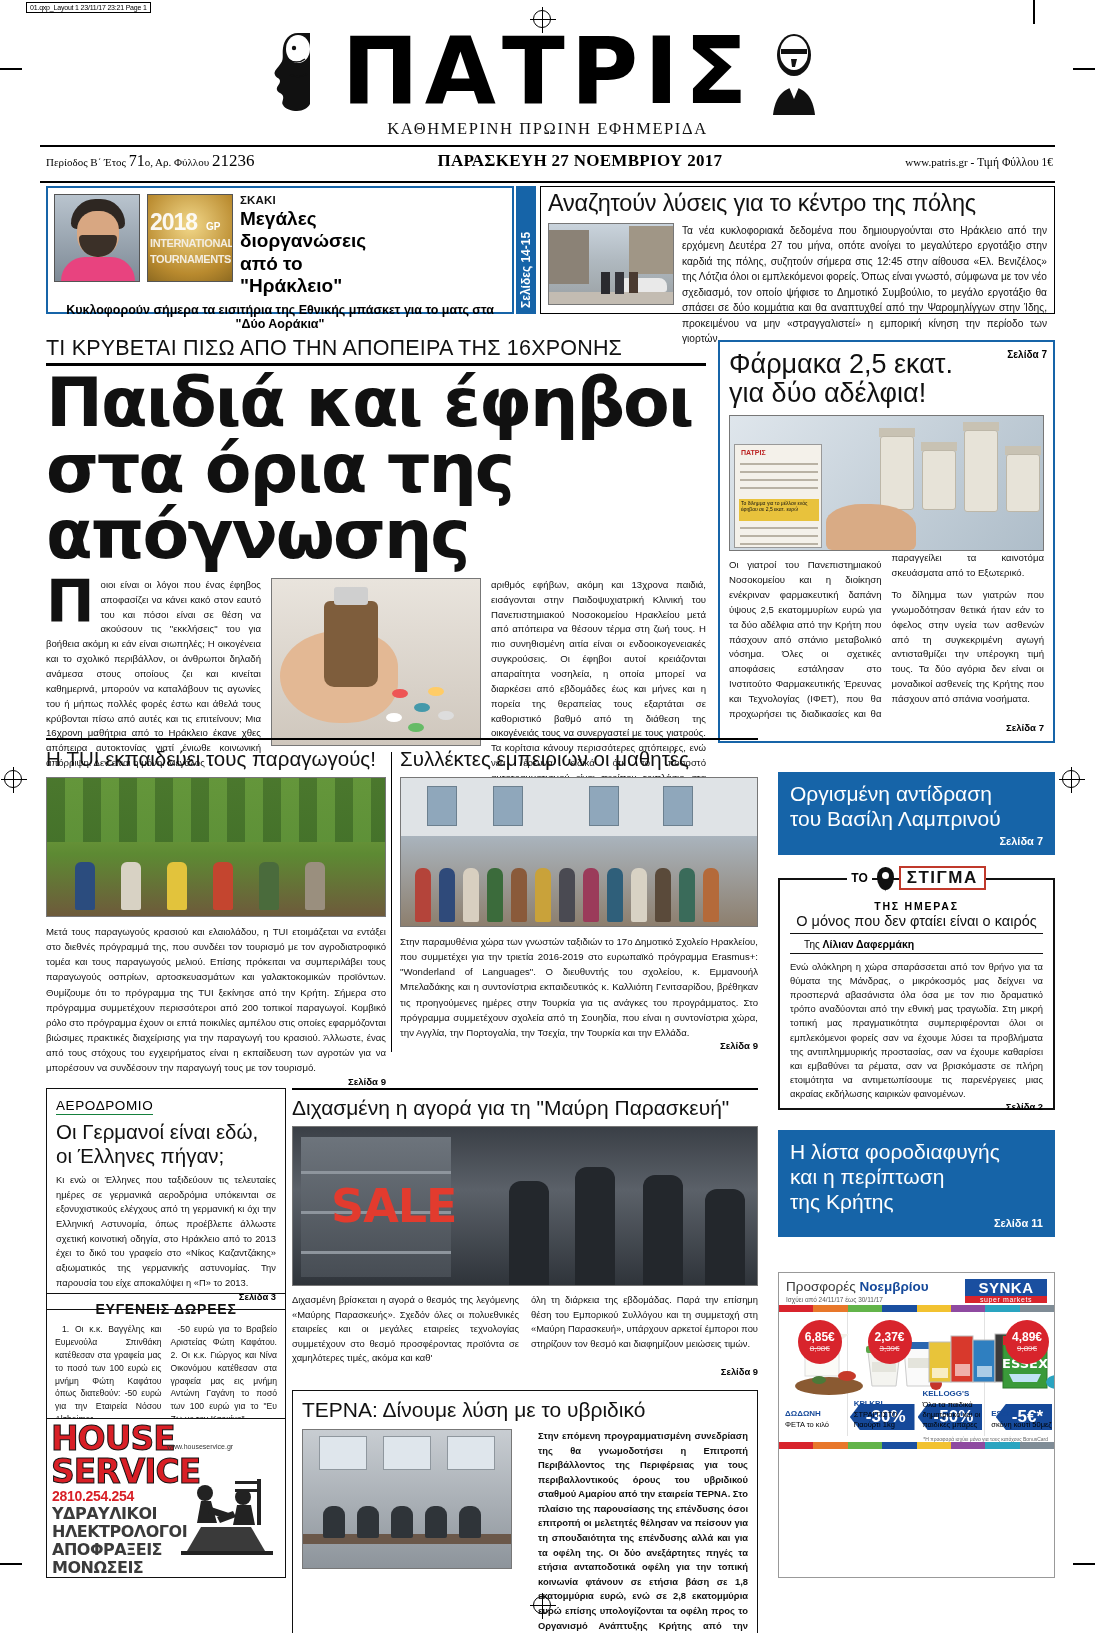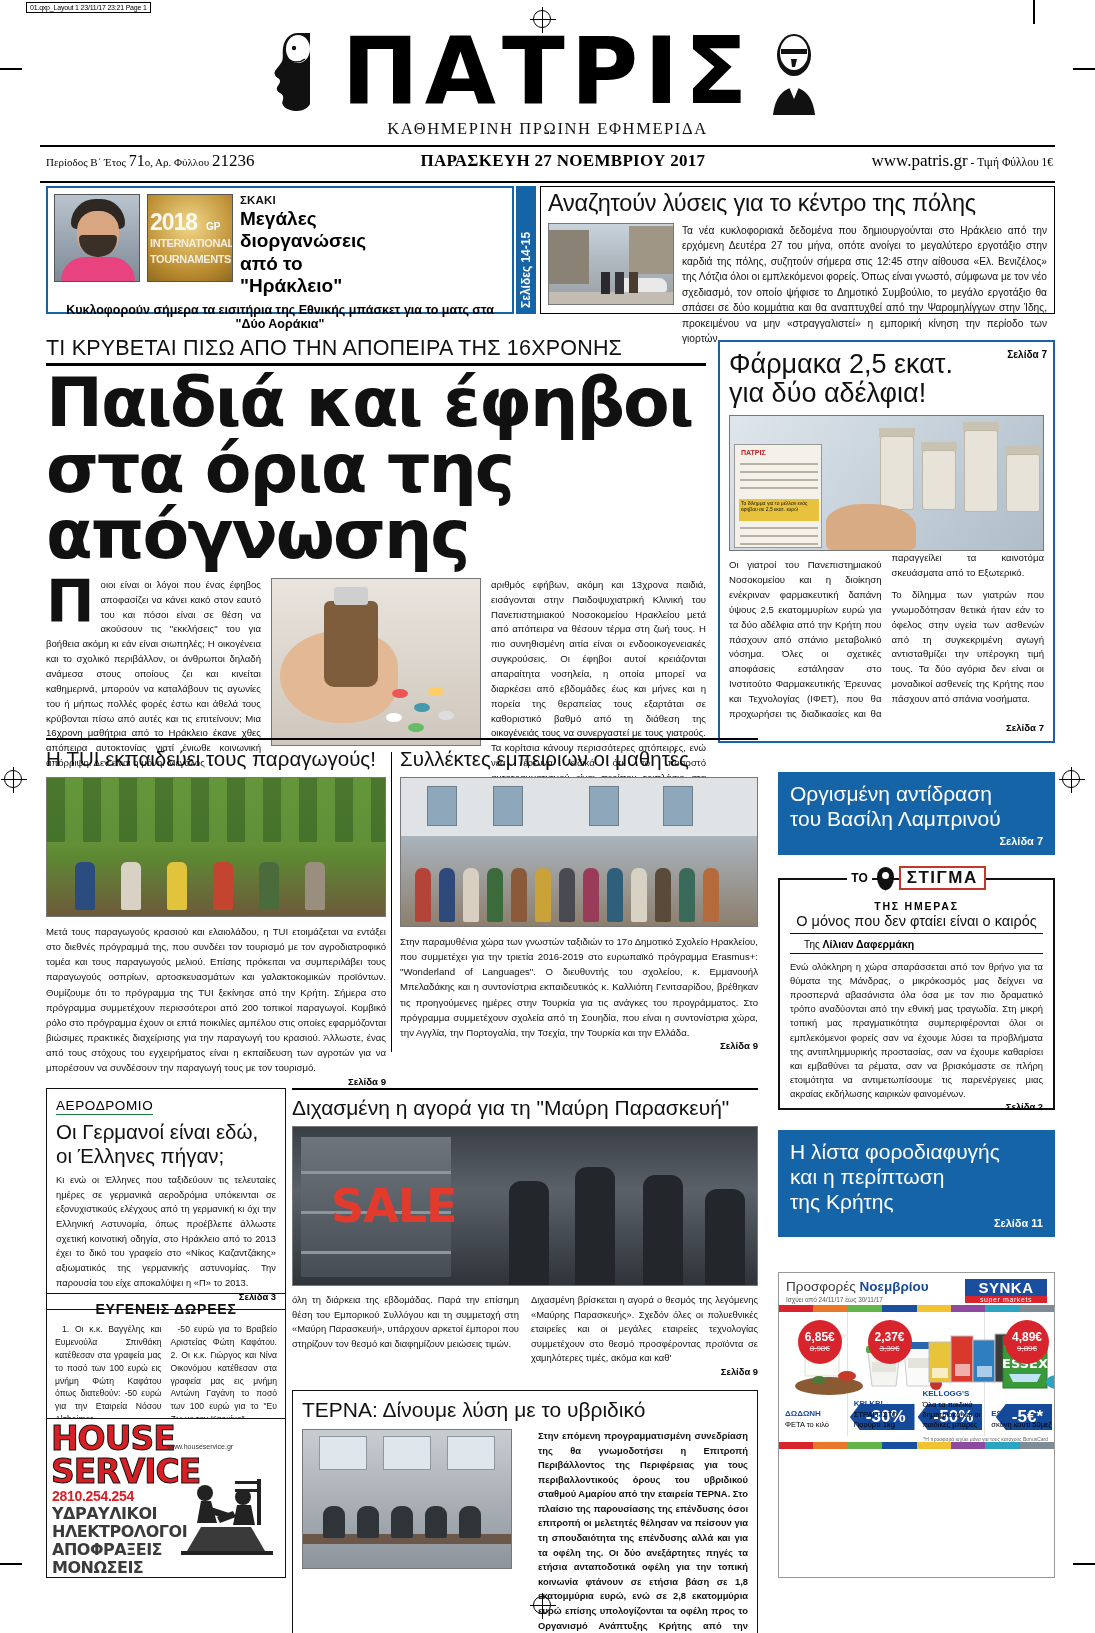--- a/index.html
+++ b/index.html
@@ -51,21 +51,21 @@
   .infobar {
     display: flex; align-items: baseline; justify-content: space-between;
     padding: 4px 2px 4px 6px;
     font-family: "Liberation Serif", serif;
   }
   .infobar .left { font-size: 11px; }
   .infobar .left b { font-size: 16px; font-weight: 400; }
   .infobar .left .num { font-size: 17px; }
   .infobar .mid { font-size: 17px; font-weight: 700; letter-spacing: 0.3px; }
   .infobar .right { font-size: 11.5px; }
-  .infobar .right .site { font-size: 17px; }
+  .infobar .right .site { font-size: 11px; }
 
   
   .topstrip { position: absolute; left: 46px; top: 186px; width: 468px; height: 128px;
               border: 2px solid #1664a8; background: #fff; }
   .topstrip-inner { display: flex; padding: 6px 6px 0 6px; gap: 7px; }
   .ts-photo { width: 86px; height: 88px; border: 1px solid #555; overflow: hidden; position: relative;
               background: linear-gradient(#b9c4ce,#7e8a96); }
   .ts-photo .hair { position:absolute; left:16px; top:4px; width:54px; height:30px; background:#2e2722; border-radius:26px 26px 6px 6px; }
   .ts-photo .face { position:absolute; left:22px; top:16px; width:42px; height:46px; background:#d8a782; border-radius:20px 20px 22px 22px; }
   .ts-photo .beard { position:absolute; left:24px; top:40px; width:38px; height:22px; background:#3b3028; border-radius:4px 4px 20px 20px; }
@@ -574,22 +574,22 @@
       <div class="rowline" style="top:44px;"></div>
       <div class="rowline" style="top:84px;"></div>
       <div class="rowline" style="top:124px;"></div>
       <div class="sale">SALE</div>
       <div class="pp" style="left:216px;"></div>
       <div class="pp" style="left:282px;height:118px;"></div>
       <div class="pp" style="left:350px;height:110px;"></div>
       <div class="pp" style="left:412px;height:96px;"></div>
     </div>
     <div class="cols">
+      <p>Διχασμένη βρίσκεται η αγορά ο θεσμός της λεγόμενης «Μαύρης Παρασκευής». Σχεδόν όλες οι πολυεθνικές εταιρείες και οι μεγάλες εταιρείες τεχνολογίας συμμετέχουν στο θεσμό προσφέροντας προϊόντα σε χαμηλότερες τιμές, ακόμα και καθ'</p>
       <p>όλη τη διάρκεια της εβδομάδας. Παρά την επίσημη θέση του Εμπορικού Συλλόγου και τη συμμετοχή στη «Μαύρη Παρασκευή», υπάρχουν αρκετοί έμποροι που στηρίζουν τον θεσμό και διαφημίζουν μειώσεις τιμών.</p>
-      <p>Διχασμένη βρίσκεται η αγορά ο θεσμός της λεγόμενης «Μαύρης Παρασκευής». Σχεδόν όλες οι πολυεθνικές εταιρείες και οι μεγάλες εταιρείες τεχνολογίας συμμετέχουν στο θεσμό προσφέροντας προϊόντα σε χαμηλότερες τιμές, ακόμα και καθ'</p>
     </div>
     <div class="pg">Σελίδα 9</div>
   </div>
 
   <div class="terna">
     <h3>ΤΕΡΝΑ: Δίνουμε λύση με το υβριδικό</h3>
     <div class="body">
       <div class="ph">
         <div class="win" style="left:16px;"></div>
         <div class="win" style="left:80px;"></div>

